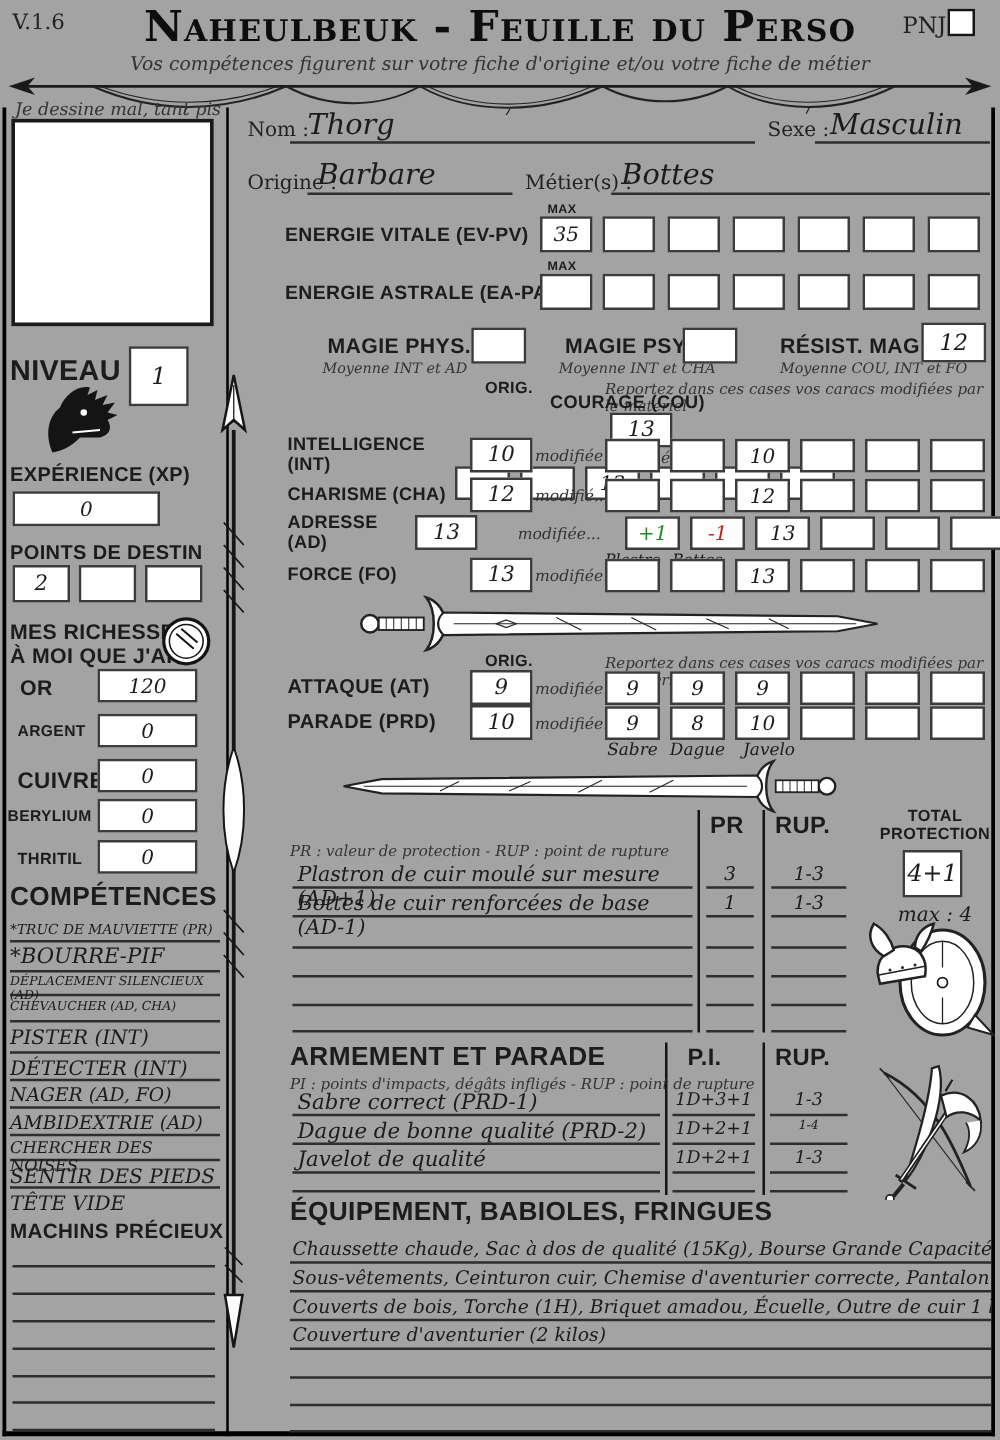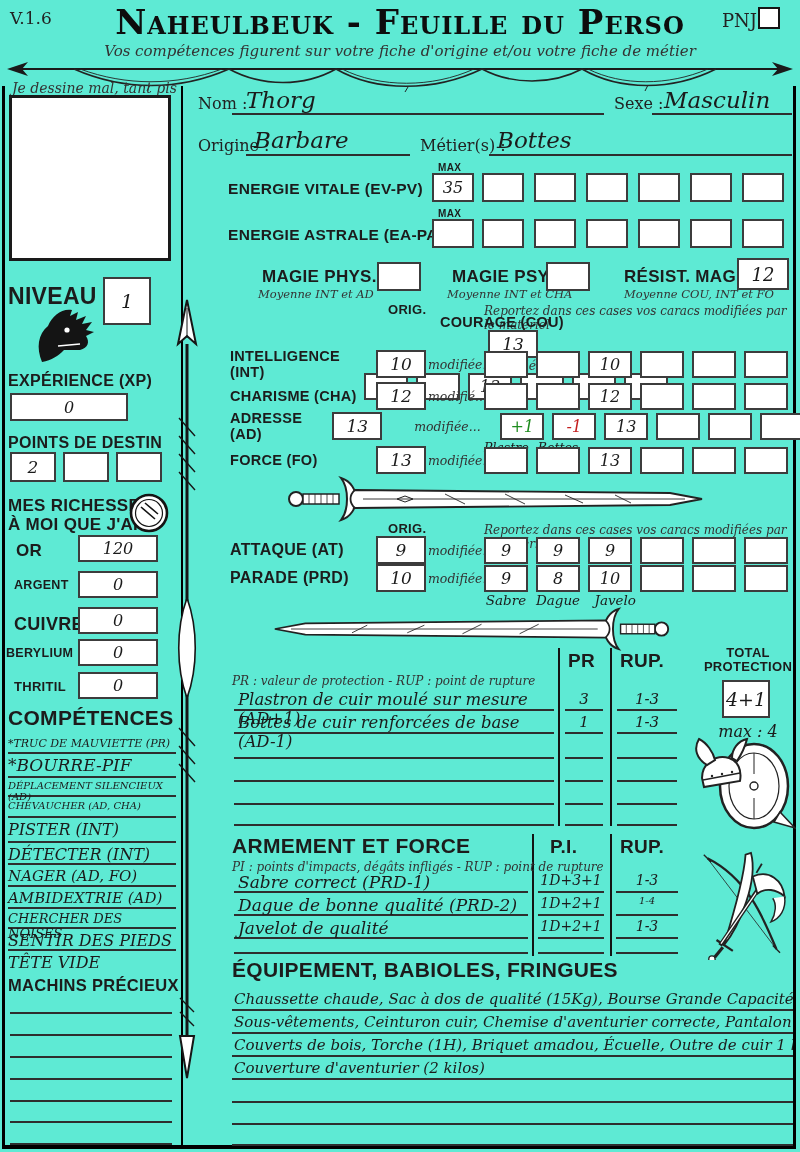--- a/index.html
+++ b/index.html
@@ -1,16 +1,16 @@
 <!DOCTYPE html>
 <html><head>
 <meta charset="utf-8">
 <style>
   html,body{margin:0;padding:0;background:#fff;}
-  .page{position:relative;width:800px;height:1152px;background:#5eead4;font-family:"Liberation Sans",sans-serif;color:#151515;overflow:hidden;}
+  .page{position:relative;width:800px;height:1152px;background:#a3a3a3;font-family:"Liberation Sans",sans-serif;color:#151515;overflow:hidden;}
   .abs{position:absolute;}
   .bh{font-family:"Liberation Sans",sans-serif;font-weight:700;letter-spacing:.3px;color:#1c1c1c;}
   .lbl{font-family:"DejaVu Serif",serif;font-size:16px;color:#222;}
   .scr{font-family:"DejaVu Serif",serif;font-style:italic;color:#333;}
   .hw{font-family:"DejaVu Serif",serif;font-style:italic;color:#1b1b1b;}
   .bx{border:2px solid #3c3c3c;background:#fff;display:flex;align-items:center;justify-content:center;
       font-family:"DejaVu Serif",serif;font-style:italic;font-size:17px;color:#1b1b1b;box-sizing:border-box;position:absolute;}
   .cell{width:44px;height:27px;border:2px solid #3c3c3c;background:#fff;display:flex;align-items:center;justify-content:center;
       font-family:"DejaVu Serif",serif;font-style:italic;font-size:16px;color:#1b1b1b;box-sizing:border-box;}
   .statrow{position:absolute;left:230px;width:566px;height:32px;display:flex;align-items:center;}
@@ -351,21 +351,21 @@
       <path d="M10,42 C10,27 24,18 37,22 C46,25 50,34 48,45 L12,51 Z" fill="#fff" stroke="#222" stroke-width="2"></path>
       <path d="M15,29 C5,23 1,13 7,3 C15,7 21,16 23,24 Z" fill="#fff" stroke="#222" stroke-width="2"></path>
       <path d="M40,22 C40,13 46,5 55,3 C53,11 49,19 45,25 Z" fill="#fff" stroke="#222" stroke-width="2"></path>
       <path d="M11,44 L48,37" stroke="#222" stroke-width="1.4"></path>
       <circle cx="20" cy="40" r="1.2" fill="#222"></circle>
         <circle cx="30" cy="38" r="1.2" fill="#222"></circle>
         <circle cx="40" cy="36" r="1.2" fill="#222"></circle>
     </svg>
   </div>
 
-  <div class="abs bh" style="left:232px;top:834px;font-size:21px;">ARMEMENT ET FORCE</div>
+  <div class="abs bh" style="left:232px;top:834px;font-size:21px;">ARMEMENT ET PARADE</div>
   <div class="vrule" style="left:532px;top:834px;height:122px;"></div>
   <div class="vrule" style="left:610px;top:834px;height:122px;"></div>
   <div class="abs bh" style="left:550px;top:836px;font-size:19px;">P.I.</div>
   <div class="abs bh" style="left:620px;top:836px;font-size:19px;">RUP.</div>
   <div class="abs scr" style="left:232px;top:860px;font-size:12px;">PI : points d'impacts, dégâts infligés - RUP : point de rupture</div>
 
   <div class="abs hw uline" style="left:234px;top:872px;width:294px;height:21px;font-size:17px;padding-left:4px;">Sabre correct (PRD-1)</div>
   <div class="abs hw uline" style="left:538px;top:872px;width:66px;height:21px;font-size:14px;text-align:center;">1D+3+1</div>
   <div class="abs hw uline" style="left:616px;top:872px;width:62px;height:21px;font-size:14px;text-align:center;">1-3</div>
 

